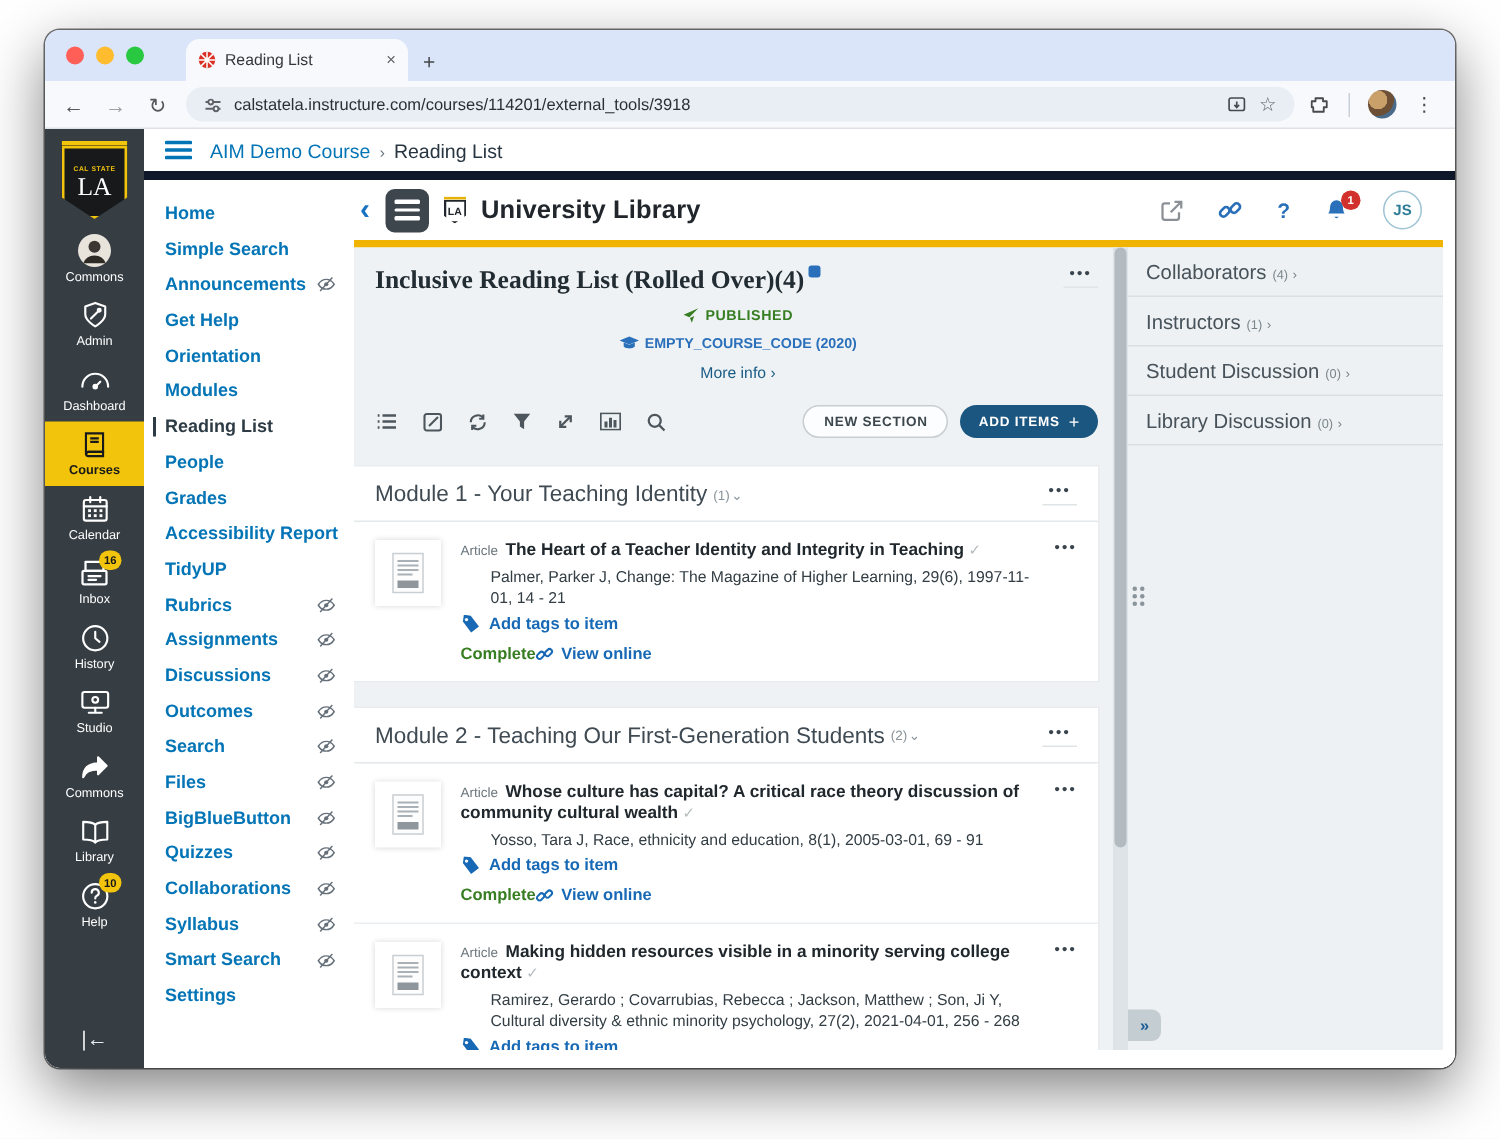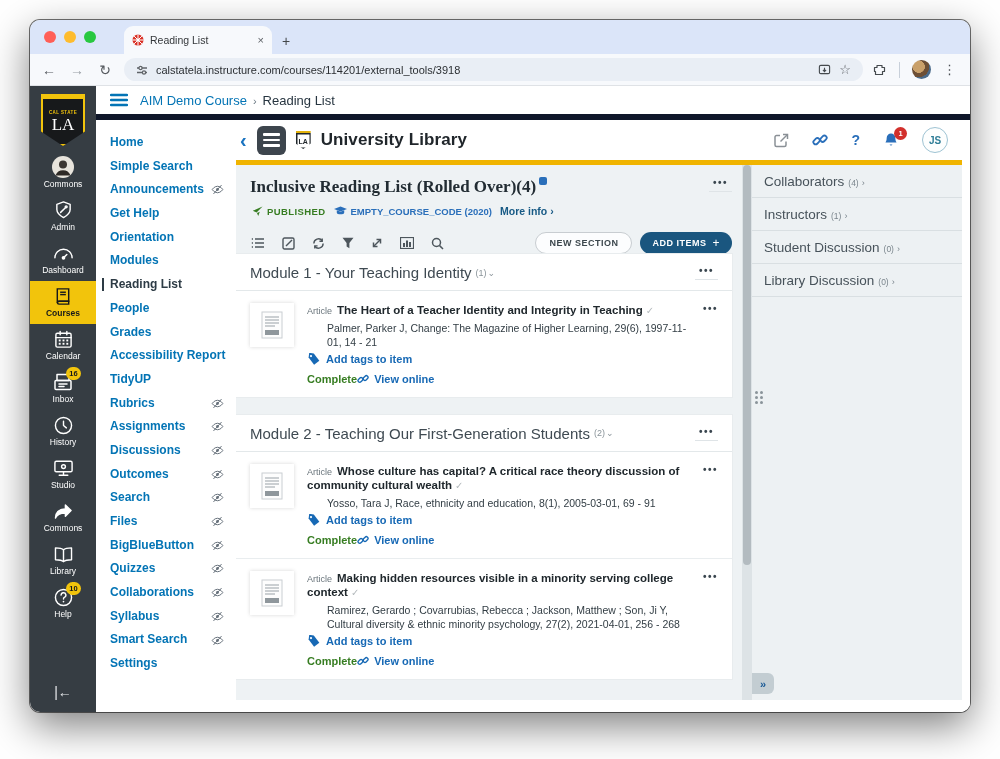--- a/index.html
+++ b/index.html
@@ -82,25 +82,25 @@
       display:flex; align-items:center; justify-content:center; }
   .gold-bar { height:5px; background:#f0b400; flex-shrink:0; }
 
   .lti-content { flex:1; display:flex; min-height:0; background:#eef2f4; }
   .main-col { flex:1; min-width:0; display:flex; flex-direction:column; overflow:hidden; }
 
   .title-row { display:flex; align-items:flex-start; margin:12px 10px 0 14px; }
   .list-title { font-family:"Liberation Serif", serif; font-size:17px; font-weight:700; color:#222c33; }
   .title-info-icon { width:8px; height:8px; border-radius:2px; background:#2a6fba; display:inline-block; margin-left:3px; }
   .kebab { margin-left:auto; color:#39454e; font-size:10px; font-weight:700; letter-spacing:1.5px; padding:0 4px 3px; border-bottom:1px solid #dfe4e7; cursor:pointer; }
-  .status-row { display:flex; align-items:center; gap:8px; margin:8px 10px 0 16px; }
+  .status-row { display:flex; align-items:center; gap:8px; margin:8px 10px 0 16px;flex-direction:column; }
   .pub { font-size:9.5px; font-weight:700; color:#377d22; letter-spacing:.4px; display:flex; gap:4px; align-items:center; }
   .ccode { font-size:9.5px; font-weight:700; color:#2a6fba; display:flex; gap:4px; align-items:center; }
-  .more-info { font-size:10.5px; font-weight:700; color:#175a85;text-align:right; }
-  .tools-row { display:flex; align-items:center; margin:15px 10px 0 15px; }
+  .more-info { font-size:10.5px; font-weight:400; color:#175a85;text-align:right; }
+  .tools-row { display:flex; align-items:center; margin:15px 10px 19px 15px; }
   .tool-icons { display:flex; gap:17px; align-items:center; }
   .tool-ic { display:flex; align-items:center; }
   .btns { margin-left:auto; display:flex; gap:8px; align-items:center; }
   .btn-outline { height:22px; border:1px solid #c8cdd1; background:#fcfdfe; border-radius:12px; font-size:9px; font-weight:700; letter-spacing:.5px;
       color:#3c474d; padding:0 13px; display:flex; align-items:center; }
   .btn-solid { height:22px; background:#1a567f; border-radius:12px; font-size:9px; font-weight:700; letter-spacing:.5px; color:#fff; padding:0 12px;
       display:flex; align-items:center; gap:6px; }
   .btn-solid .plus { font-size:12px; font-weight:400; }
 
   .module-card { background:#fff; margin:0 10px 18px 0; box-shadow:0 0 0 1px #e8ecee; }

